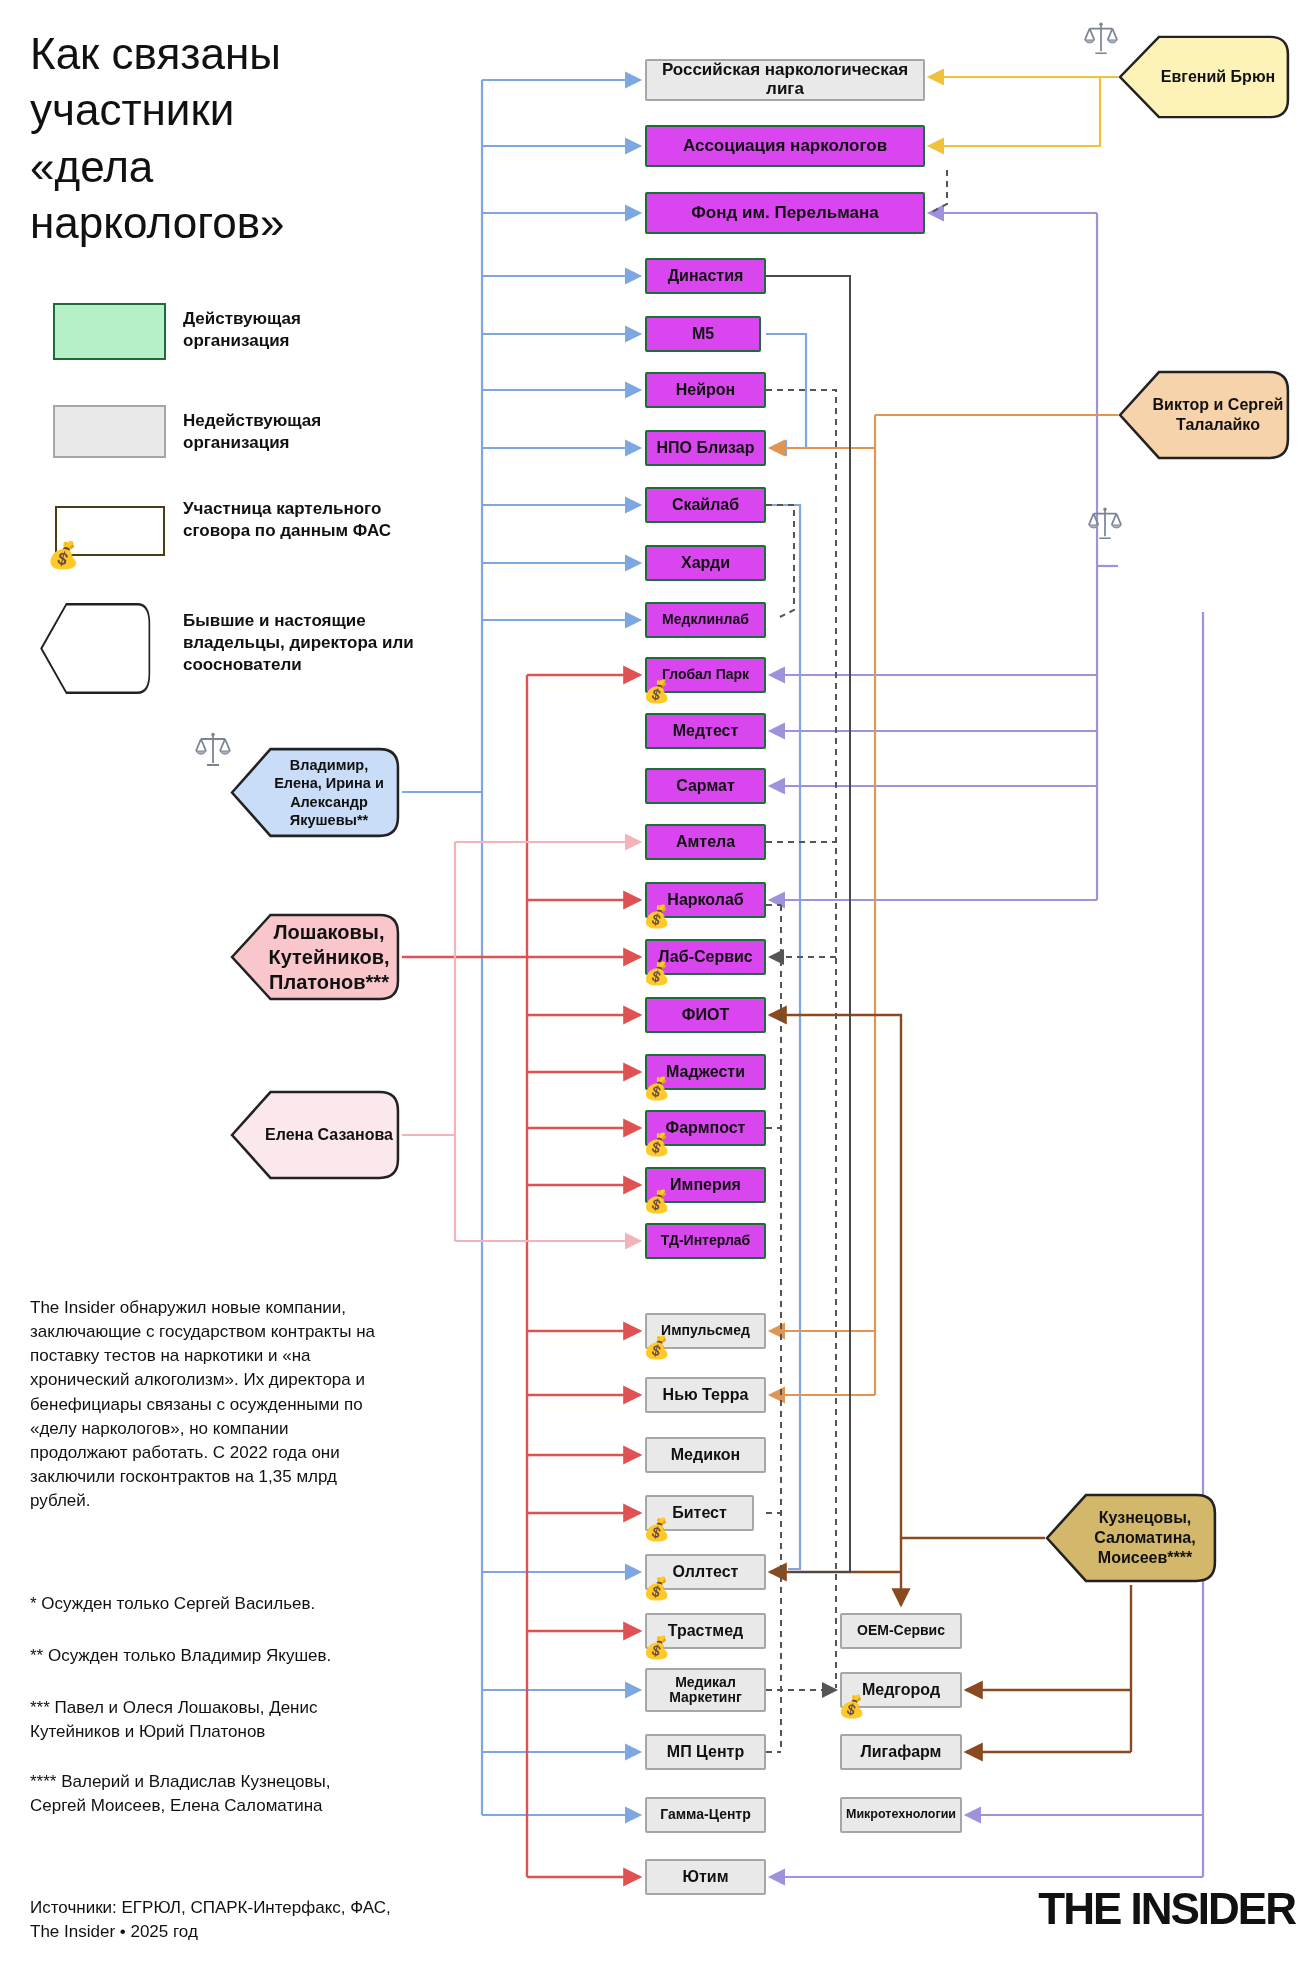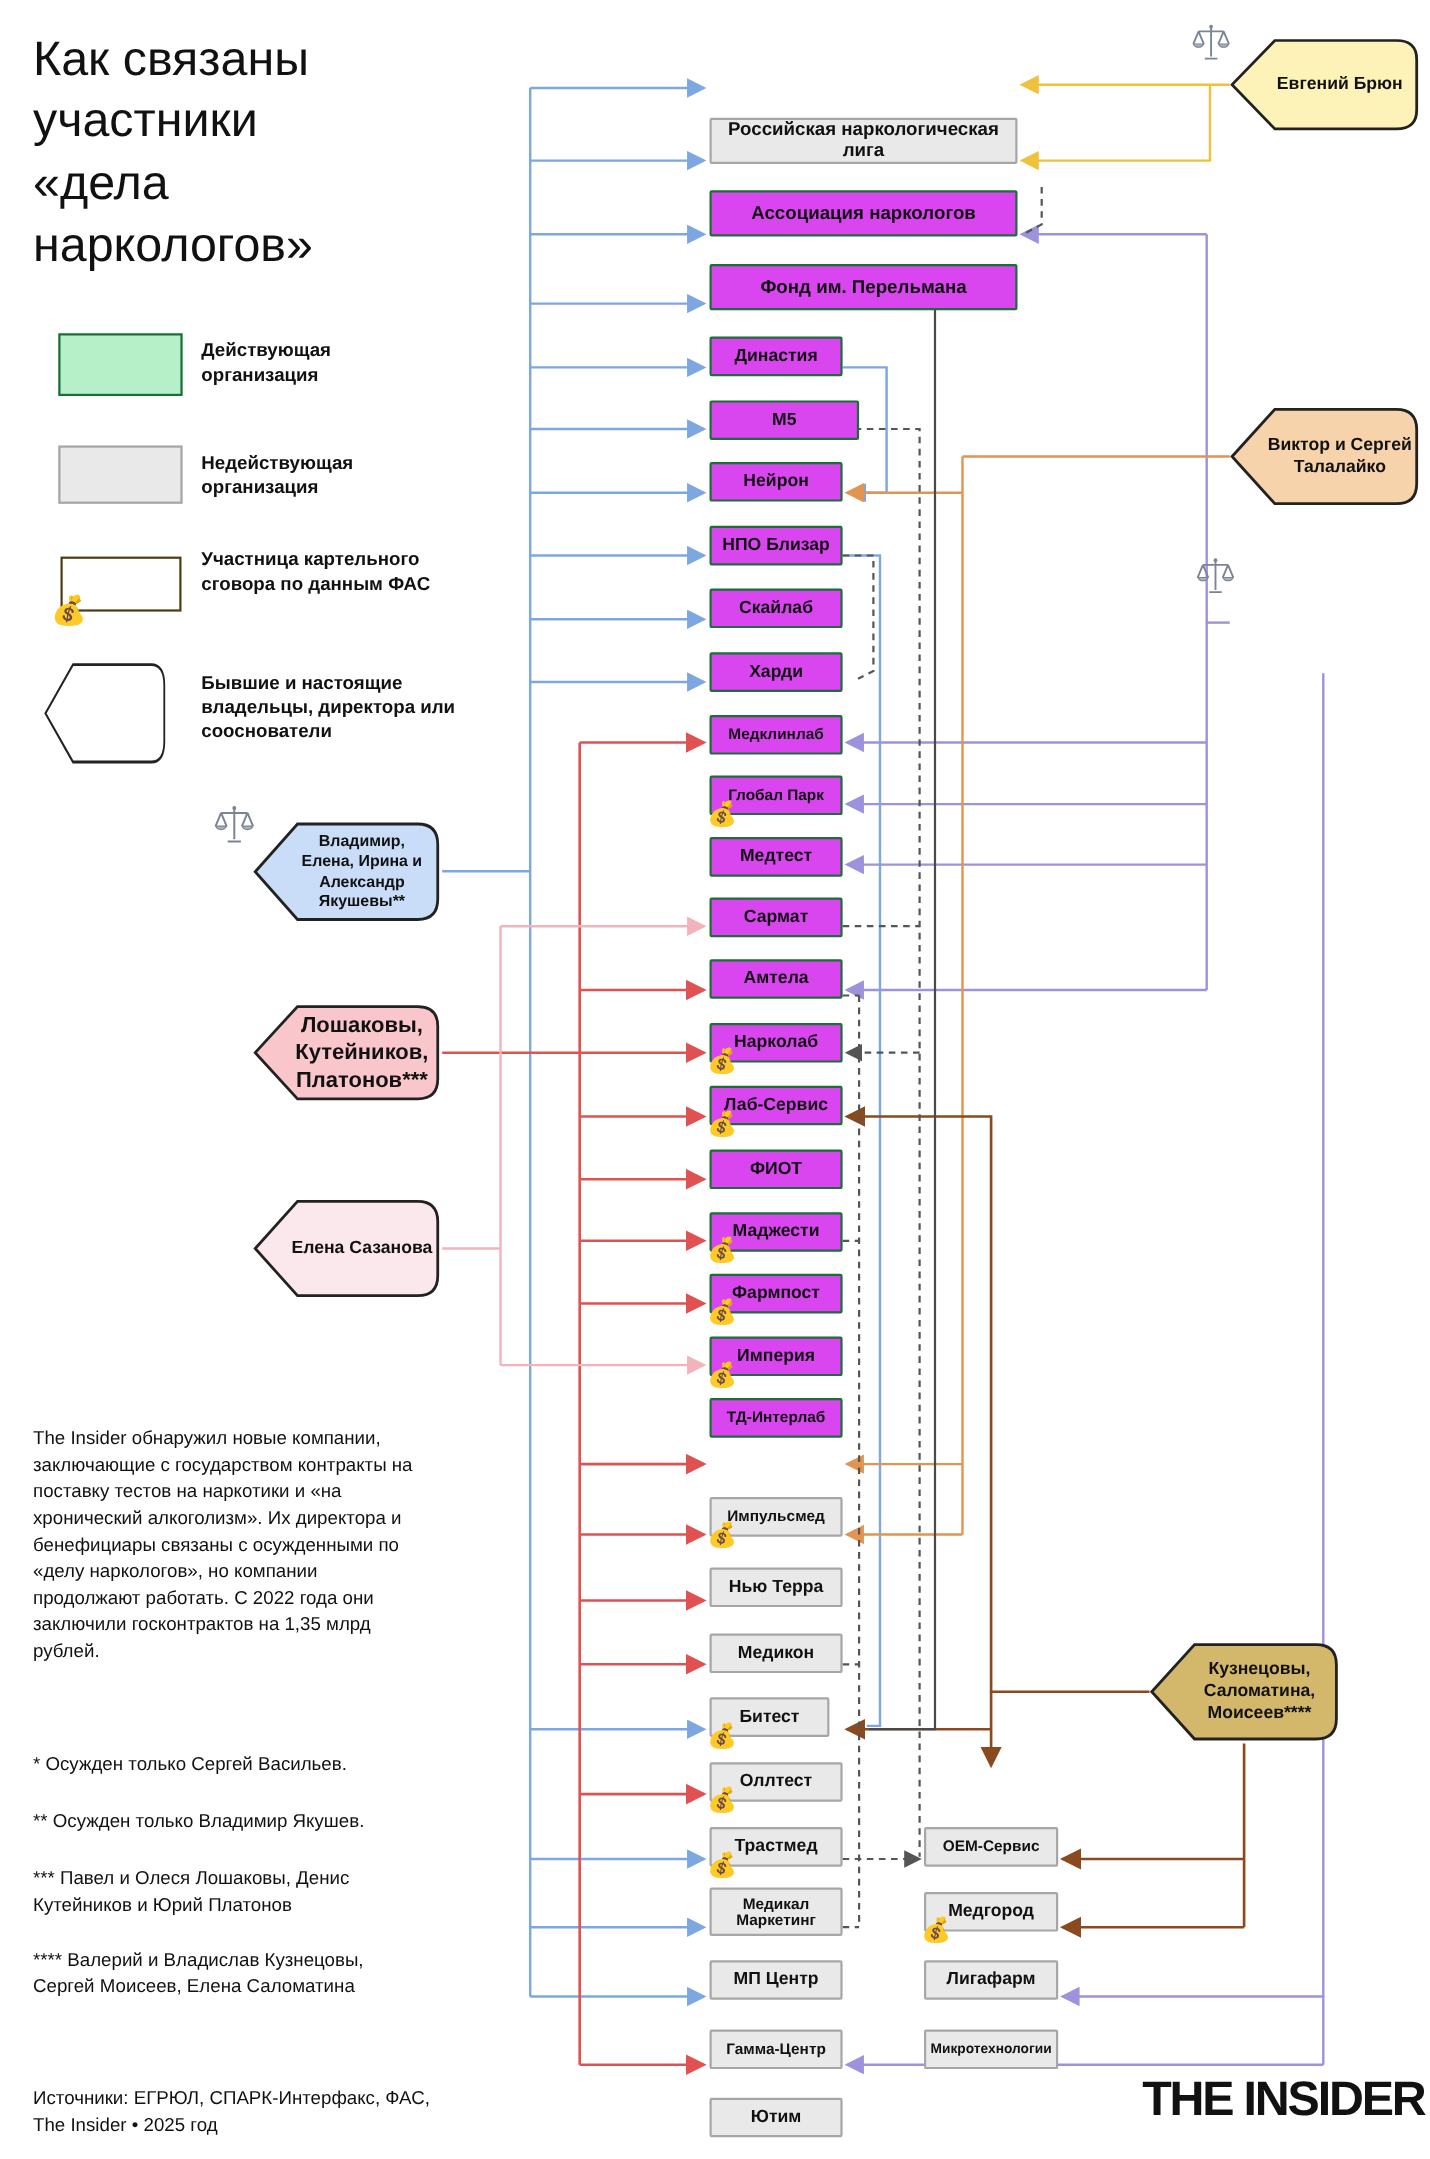--- a/index.html
+++ b/index.html
@@ -1,20 +1,20 @@
 <!DOCTYPE html>
 <html><head>
 <meta charset="utf-8">
 <style>
   html,body{margin:0;padding:0;background:#ffffff;}
   #canvas{position:relative;width:1300px;height:1963px;background:#fff;overflow:hidden;
           font-family:"Liberation Sans","DejaVu Sans",sans-serif;color:#111;}
   .wires{position:absolute;left:0;top:0;z-index:1;}
   .node{position:absolute;z-index:2;display:flex;align-items:center;justify-content:center;
-        text-align:center;font-weight:bold;box-sizing:border-box;margin-top:48px;}
+        text-align:center;font-weight:bold;box-sizing:border-box;}
   .org{border:2px solid;border-radius:2px;font-size:16px;line-height:1.1;padding:2px;}
   .org.green{background:#d946ef;border-color:#1b6e35;}
   .org.gray{background:#e9e9e9;border-color:#a6a6a6;}
   .org .bag{position:absolute;left:-4px;bottom:-12px;font-size:22px;line-height:1;z-index:3;}
   .small-lbl{font-size:12.5px;}
   .med-lbl{font-size:14px;}
   .wide-lbl{font-size:17px;}
   .person{z-index:2;position:absolute;}
   .person svg.shape{position:absolute;left:0;top:0;width:100%;height:100%;}
   .person .plbl{position:absolute;left:0;top:0;right:0;bottom:0;display:flex;align-items:center;
@@ -257,21 +257,21 @@
   <div class="node org green" style="left:645px;top:125px;width:280px;height:42px">
       <span class="wide-lbl">Ассоциация наркологов</span>
     </div>
   <div class="node org green" style="left:645px;top:192px;width:280px;height:42px">
       <span class="wide-lbl">Фонд им. Перельмана</span>
     </div>
 
   <div class="node org green" style="left:645px;top:258px;width:121px;height:36px">
       <span>Династия</span>
     </div>
-  <div class="node org green" style="left:645px;top:316px;width:136px;height:36px">
+  <div class="node org green" style="left:645px;top:316px;width:116px;height:36px">
       <span>М5</span>
     </div>
   <div class="node org green" style="left:645px;top:372px;width:121px;height:36px">
       <span>Нейрон</span>
     </div>
   <div class="node org green" style="left:645px;top:430px;width:121px;height:36px">
       <span>НПО Близар</span>
     </div>
   <div class="node org green" style="left:645px;top:487px;width:121px;height:36px">
       <span>Скайлаб</span>

